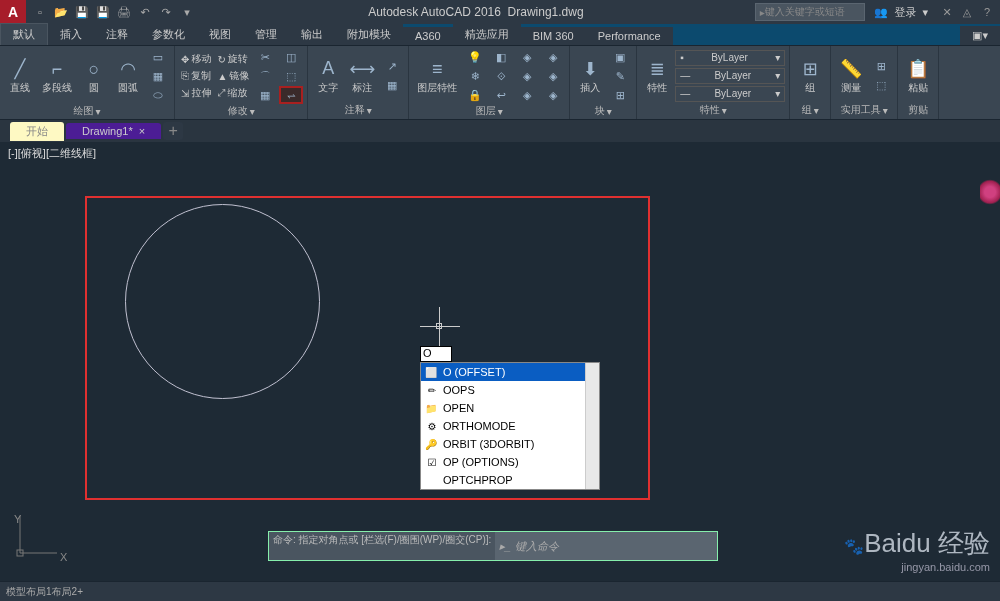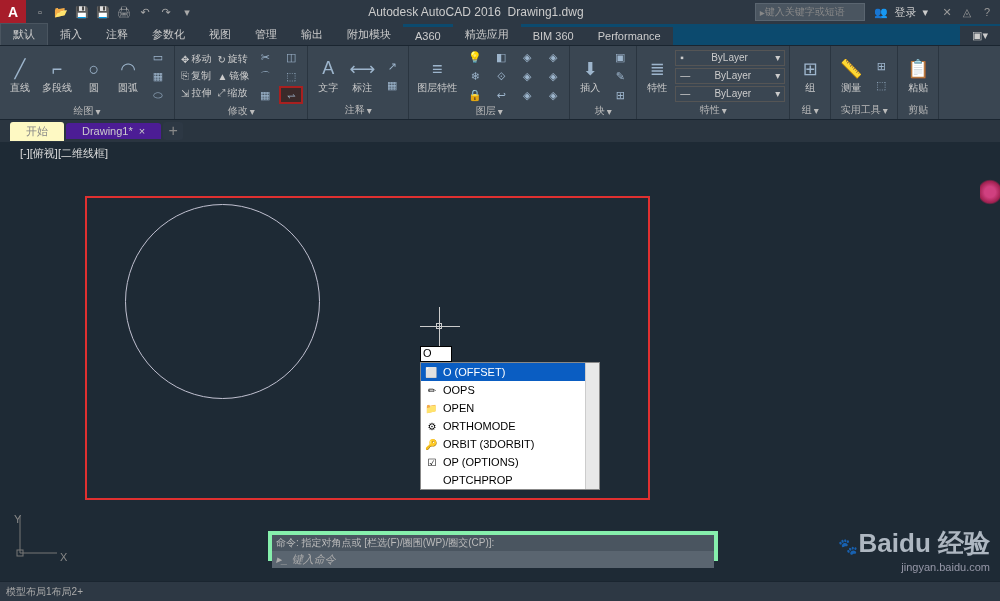--- a/index.html
+++ b/index.html
@@ -23,40 +23,40 @@
 .rbtn{display:flex;flex-direction:column;align-items:center;justify-content:center;color:#ccc;font-size:10px;padding:2px 4px;min-width:28px}
 .rbtn-icon{width:24px;height:24px;display:flex;align-items:center;justify-content:center;font-size:18px;color:#9db5cc}
 .rbtn-sm{width:24px;height:18px;display:flex;align-items:center;justify-content:center;color:#9db5cc;font-size:11px}
 .rbtn-txt{display:flex;align-items:center;gap:2px;color:#ccc;font-size:10px;padding:1px 2px}
 .highlighted{border:2px solid #a82020;background:#3a2a2a}
 .doctabs{height:22px;background:#2a3540;display:flex;align-items:center;gap:2px;padding-left:10px}
 .doctab{padding:2px 16px;background:#4c1d95;color:#ccc;font-size:11px;border-radius:3px 3px 0 0;display:flex;align-items:center;gap:6px}
 .doctab.inactive{background:#fef9c3;color:#888}
 .addtab{width:20px;height:18px;background:#2d3844;color:#888;display:flex;align-items:center;justify-content:center;border-radius:3px}
 .canvas{position:relative;height:439px;background:#1e2a35}
-.viewlabel{position:absolute;top:4px;left:20px;color:#ddd;font-size:11px}
+.viewlabel{position:absolute;top:4px;left:8px;color:#ddd;font-size:11px}
 .redbox{position:absolute;top:54px;left:85px;width:565px;height:304px;border:2px solid #e03030}
 .circle{position:absolute;top:62px;left:125px;width:195px;height:195px;border:1px solid #c0c0d0;border-radius:50%}
 .crosshair{position:absolute;top:165px;left:420px}
 .crosshair::before{content:"";position:absolute;width:40px;height:1px;background:#ccc;top:19px;left:0}
 .crosshair::after{content:"";position:absolute;width:1px;height:40px;background:#ccc;top:0;left:19px}
 .cursor-box{position:absolute;width:6px;height:6px;border:1px solid #ccc;top:16px;left:16px}
 .cmd-input{position:absolute;top:204px;left:420px;width:32px;height:16px;background:#fff;border:1px solid #000;font-size:11px;padding:0 2px}
 .autocomplete{position:absolute;top:220px;left:420px;width:180px;background:#fff;border:1px solid #888;font-size:11px}
 .ac-item{padding:2px 4px;display:flex;align-items:center;gap:4px;color:#000}
 .ac-item.selected{background:#0a5dc2;color:#fff}
 .ac-icon{width:14px;height:14px;display:inline-flex;align-items:center;justify-content:center;font-size:10px}
 .ac-scroll{position:absolute;right:0;top:0;bottom:0;width:14px;background:#e8e8e8;border-left:1px solid #ccc}
 .ucs{position:absolute;bottom:18px;left:12px;color:#888;font-size:11px}
 .ucs-y{position:absolute;bottom:38px;left:2px}
 .ucs-x{position:absolute;bottom:0;left:48px}
 .ucs svg{stroke:#777;fill:none}
 .watermark{position:absolute;bottom:8px;right:10px;color:#aab;font-size:11px;text-align:right;opacity:0.85}
-.wm-logo{font-size:26px;font-weight:bold;color:#c8d0da}
-.cmdline{position:absolute;bottom:20px;left:268px;width:450px;height:30px;background:#4a5560;display:flex;flex-direction:column;font-size:11px;color:#ccc;border:4px solid #86efac}
+.wm-logo{font-size:26px;font-weight:normal;color:#c8d0da}
+.cmdline{position:absolute;bottom:20px;left:268px;width:450px;height:30px;background:#4a5560;display:flex;flex-direction:row;font-size:11px;color:#ccc;border:1px solid #86efac}
 .cmdline-hist{padding:1px 4px;font-size:10px;color:#bbb}
 .cmdline-input{background:#5a6570;padding:1px 4px;display:flex;align-items:center;gap:4px;flex:1;color:#aaa;font-style:italic}
 .statusbar{height:20px;background:#2d3844;display:flex;align-items:center;font-size:10px;color:#aaa;padding:0 6px;gap:0;border-top:1px solid #1a2530}
 .layer-combo{width:110px;height:16px;background:#3a4652;border:1px solid #555;font-size:10px;color:#ccc;padding:0 4px;display:flex;align-items:center;justify-content:space-between}
 .col{display:flex;flex-direction:column;gap:1px}
 .flower{position:absolute;top:35px;right:0;width:20px;height:30px;background:radial-gradient(circle,#d04080 30%,#a02050 60%,transparent 70%)}
 </style>
 </head>
 <body>
 

